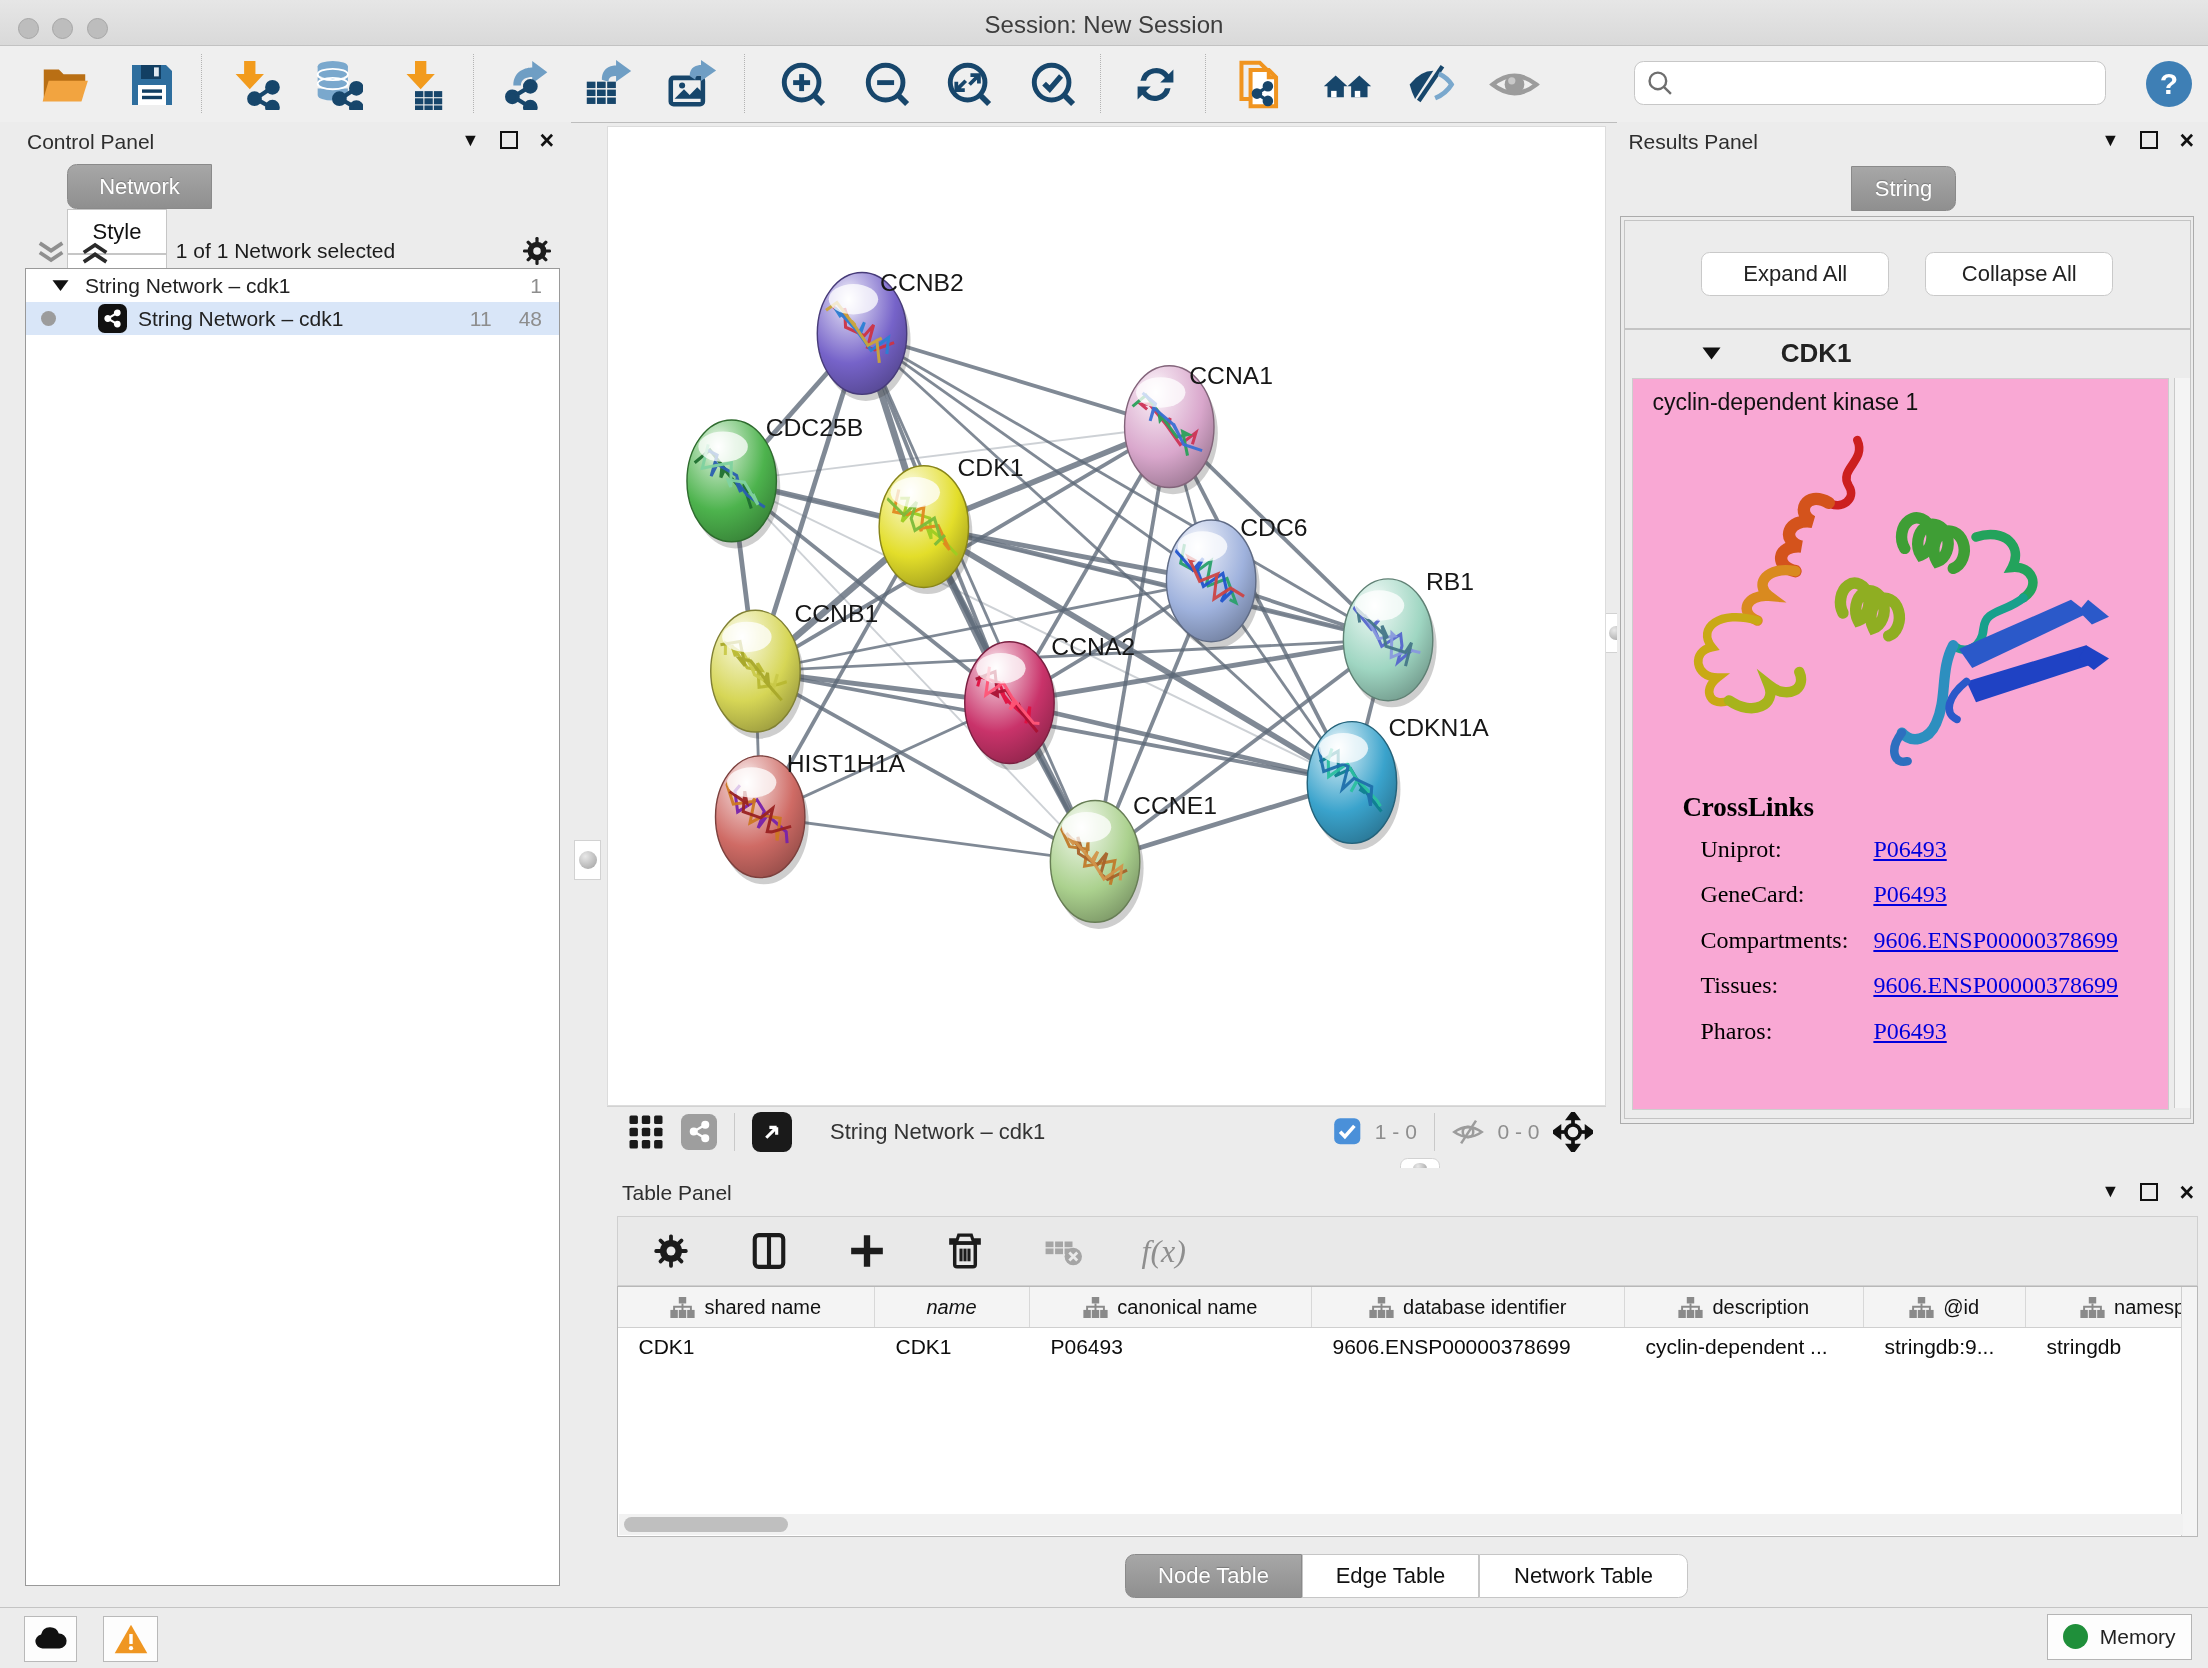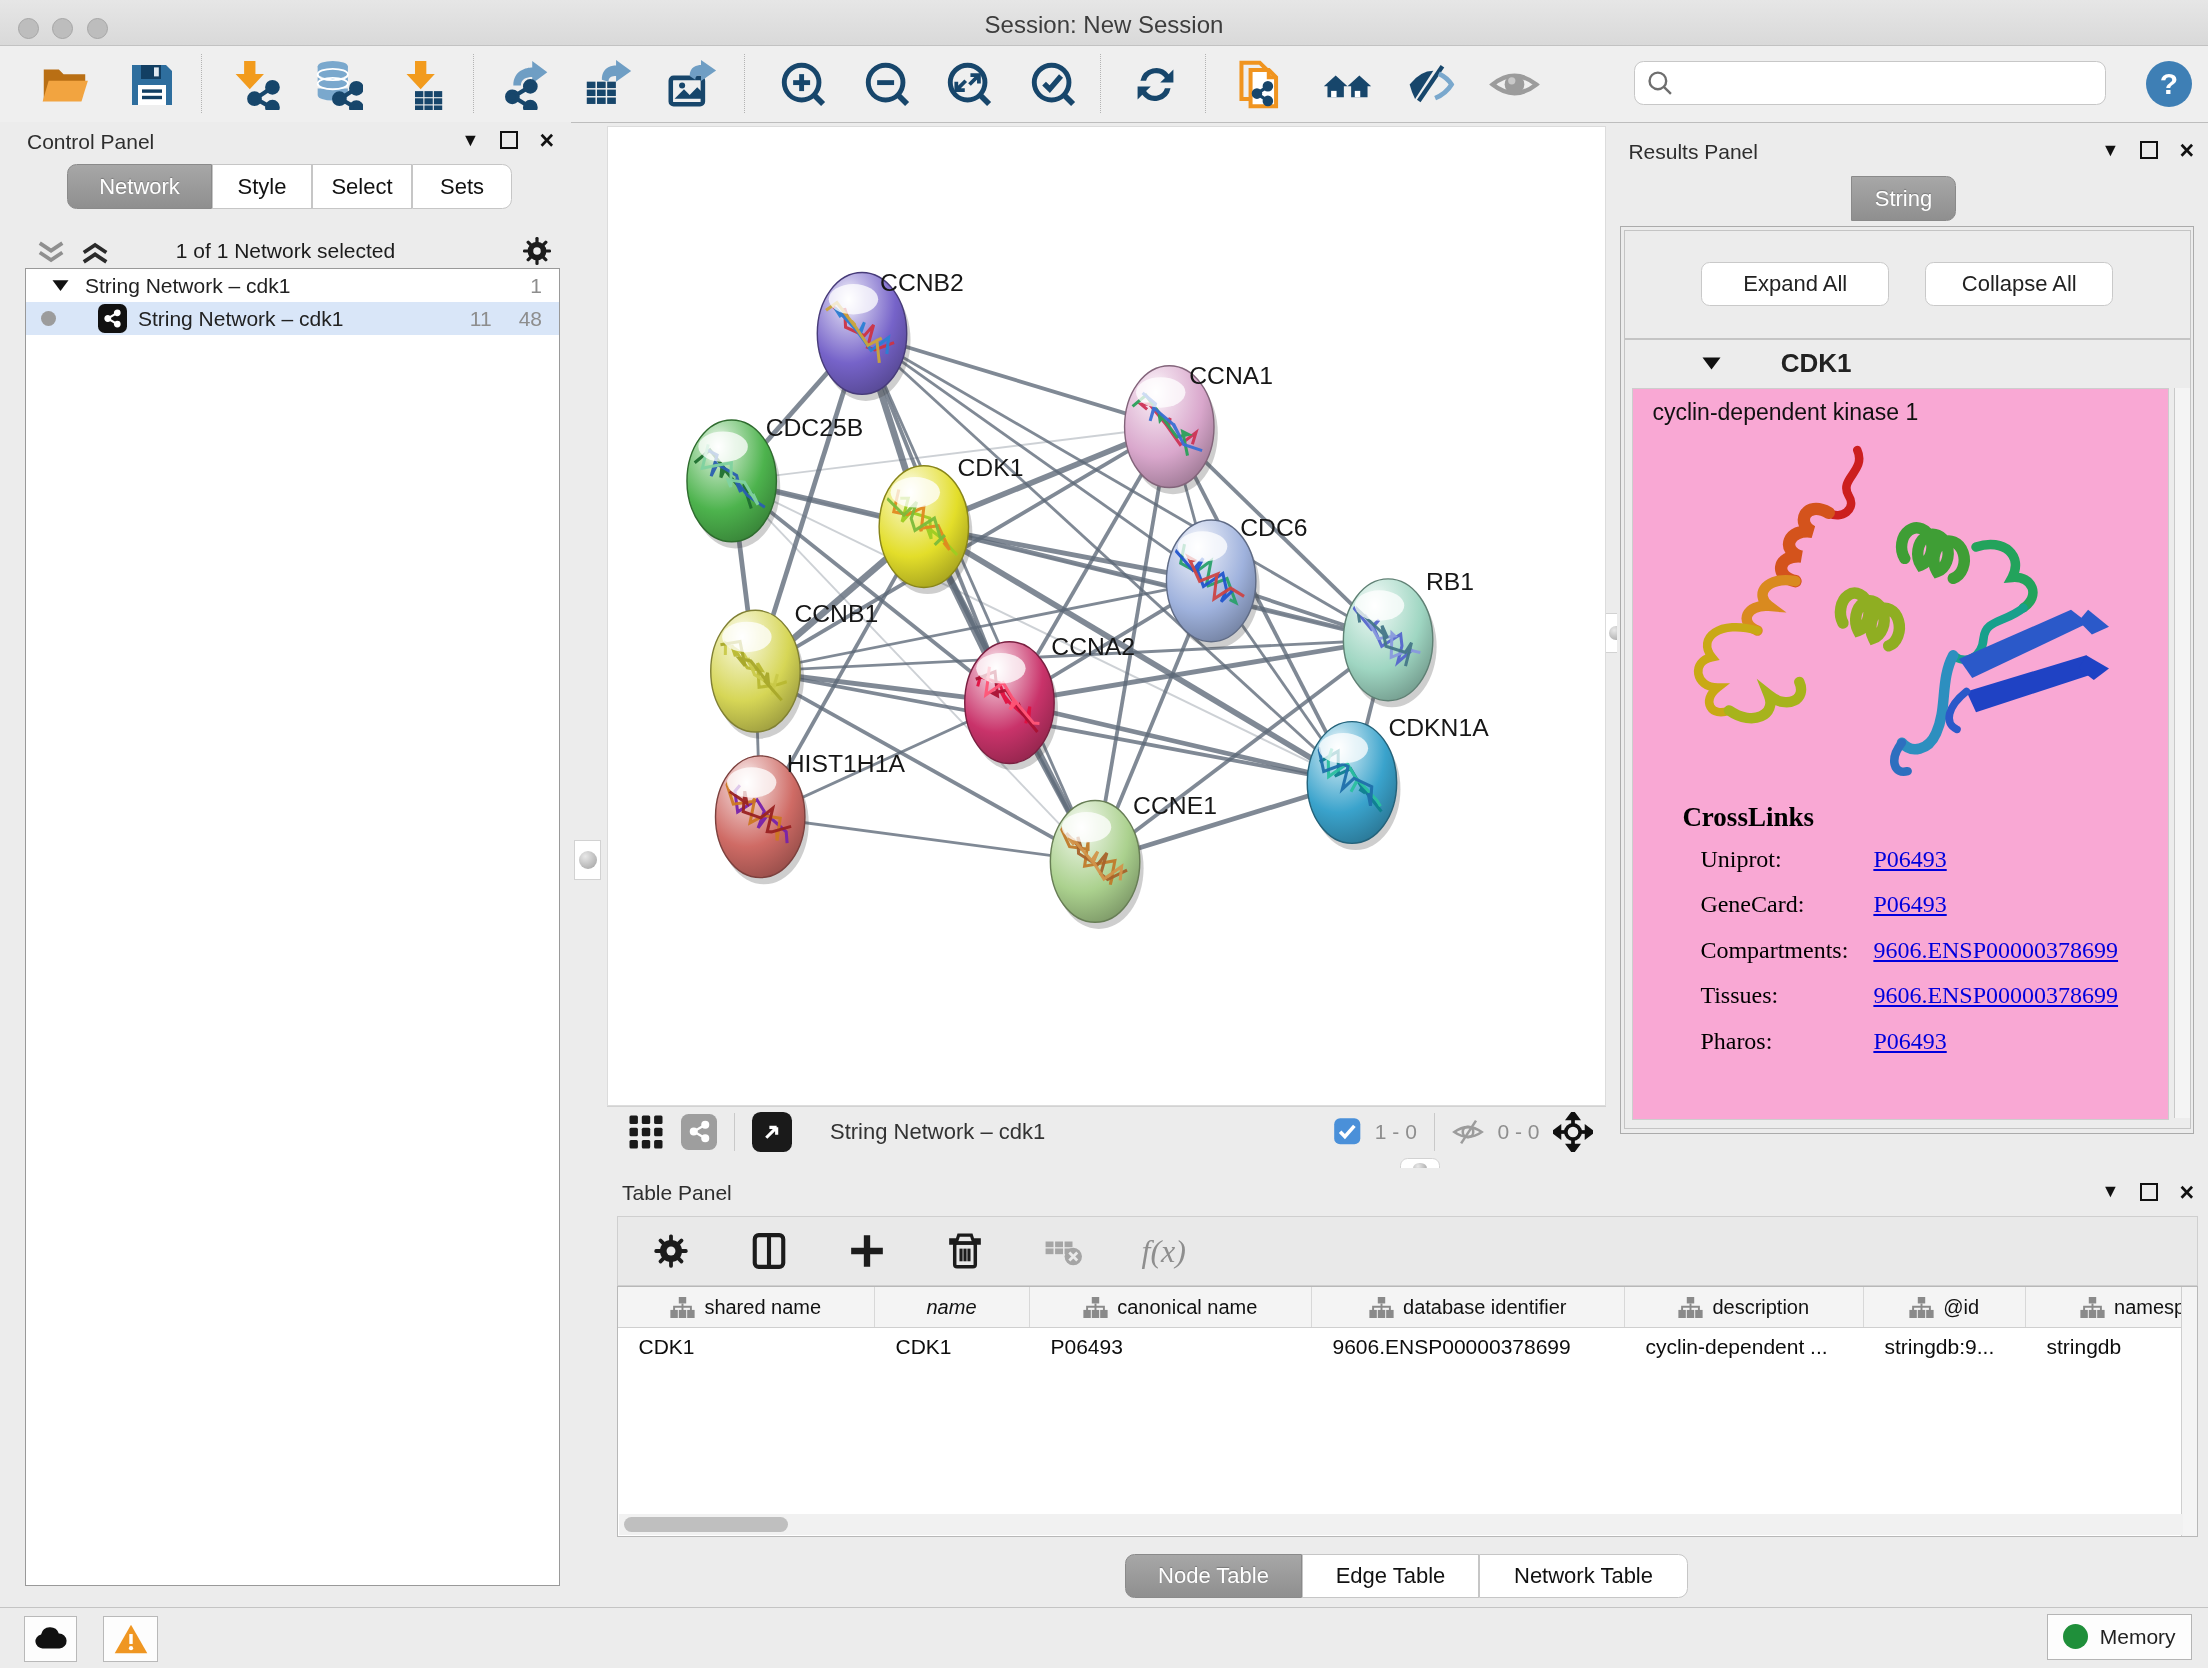--- a/index.html
+++ b/index.html
@@ -43,42 +43,42 @@
     box-sizing:border-box;}
   .seg-tab.first{border-radius:9.5px 0 0 9.5px;}
   .seg-tab.last{border-radius:0 9.5px 9.5px 0;}
   .seg-tab.sel{background:linear-gradient(#a7a7a7,#8f8f8f);color:#fff;
     border-color:#8a8a8a;text-shadow:0 -1px 1px rgba(0,0,0,.25);}
 
   
   #control-panel{left:0;top:122px;width:571px;height:1476px;background:#ececec;}
   #cp-title{left:27px;top:7.6px;}
   #cp-ctls{right:17px;top:7.6px;}
-  #cp-tabs{left:67px;top:42px;display:flex;}
+  #cp-tabs{left:67px;top:42px;display:flex;flex-direction:column;}
   #cp-subbar{left:0;top:107px;width:571px;height:44px;}
   #cp-status{width:100%;text-align:center;font-size:21px;color:#1c1c1c;top:9.5px;}
   #cp-tree{left:25px;top:146px;width:535px;height:1318px;background:#fff;
     border:1px solid #999;box-sizing:border-box;overflow:hidden;}
   .tree-row{height:33px;display:flex;align-items:center;font-size:21px;position:relative;}
   .tree-row .cnt{color:#8d8d8d;}
   .tree-row.sel{background:#d9e6f8;}
   .share-sq{width:28.5px;height:28.5px;border-radius:6.7px;background:#111;display:flex;
     align-items:center;justify-content:center;}
 
   
   #net-canvas{left:607px;top:126px;width:999px;height:980px;background:#fff;
     border:1px solid #dcdcdc;box-sizing:border-box;}
   #net-bottombar{left:607px;top:1106px;width:999px;height:49px;background:#ececec;
     border-top:1px solid #d2d2d2;display:flex;align-items:center;}
   .nb-sep{width:0;height:38px;border-left:1px solid #c9c9c9;margin:0 17px;}
   #nb-title{font-size:22px;color:#333;}
   .nb-cnt{font-size:21px;color:#8e8e8e;}
 
   
-  #results-panel{left:1617px;top:132px;width:592px;height:1046px;background:#ececec;}
+  #results-panel{left:1617px;top:122px;width:592px;height:1046px;background:#ececec;}
   #rp-title{left:11.4px;top:7.6px;}
   #rp-ctls{right:15px;top:7.6px;}
   #rp-tab{left:234px;top:44px;width:105px;}
   #rp-box{left:2.9px;top:94px;width:574px;height:908px;border:1px solid #ababab;
     box-sizing:border-box;background:#ececec;}
   #rp-btnrow{position:absolute;left:2.9px;top:2.9px;width:565px;height:107px;
     border:1px solid #c4c4c4;display:flex;align-items:center;justify-content:center;gap:36px;}
   .rp-btn{min-width:186px;height:42px;background:#fff;border:1px solid #c9c9c9;
     border-radius:8.6px;font-size:22px;display:flex;align-items:center;justify-content:center;}
   #rp-entry{position:absolute;left:2.9px;top:112px;width:565px;height:788px;

